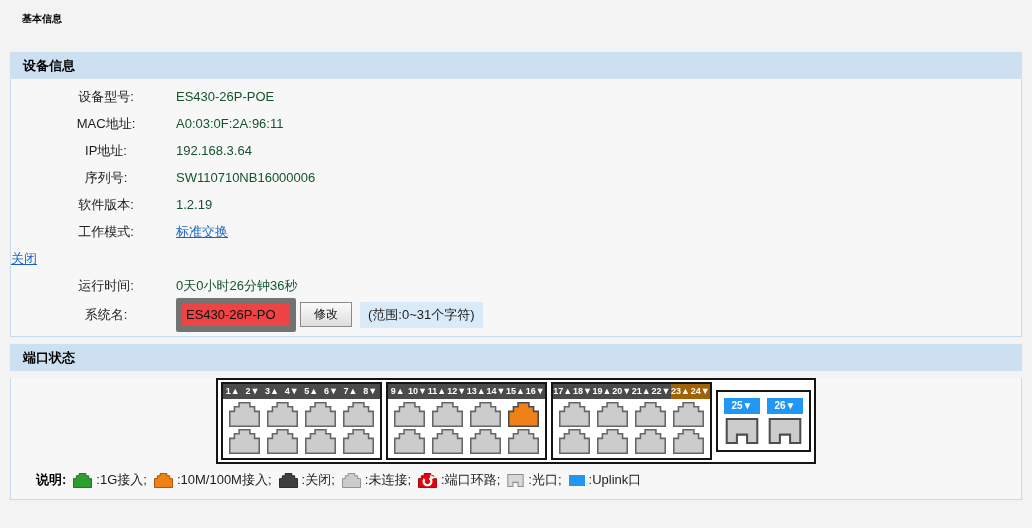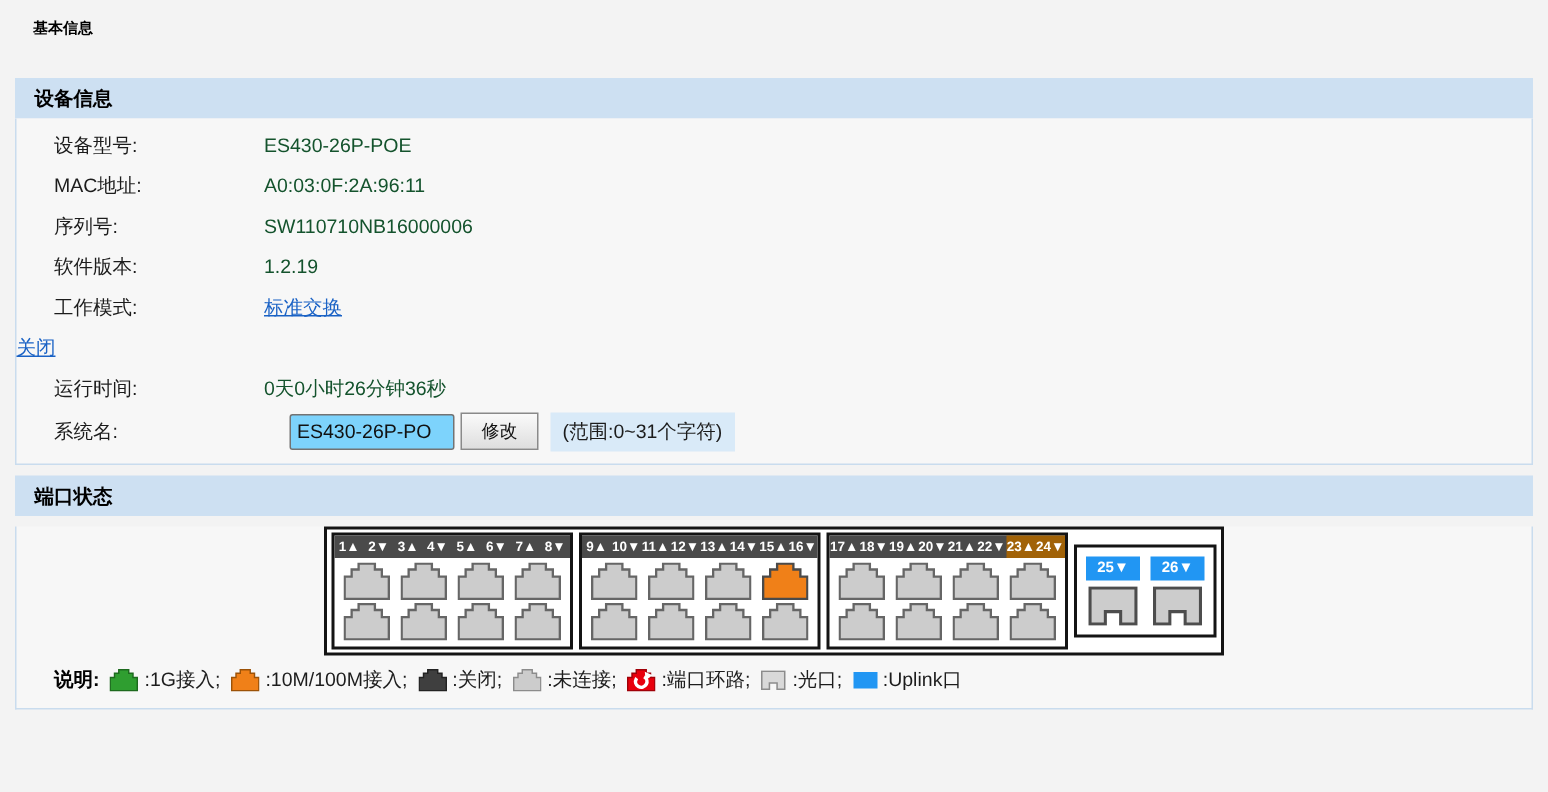--- a/index.html
+++ b/index.html
@@ -22,30 +22,29 @@
     font-weight:bold;font-size:13px;color:#000;
     padding-left:13px;
   }
   .section-body{
     background:#f7f7f7;
     border:1px solid #c9dcee;border-top:none;
   }
   
   .info-rows{padding-top:4px;}
   .info-row{display:flex;align-items:center;height:27px;}
-  .info-label{width:165px;padding-left:25px;box-sizing:border-box;}
+  .info-label{width:165px;padding-left:25px;box-sizing:border-box;text-align:center;}
   .info-value{color:#14532d;}
   .info-link{color:#1a62c5;text-decoration:underline;cursor:pointer;}
   .sysname-row{display:flex;align-items:center;height:31px;padding-bottom:6px;}
   .sysname-input{
     width:100px;height:20px;
-    border:1px solid #737373;border-radius:2px;
+    border:6px solid #737373;border-radius:2px;
     font-family:inherit;font-size:13px;padding:1px 4px;color:#111;
-    background:#7dd3fc;
-    margin-left:17px;
+    background:#ef4444;
   }
   .modify-btn{
     margin-left:4px;
     font-family:Liberation Sans, sans-serif;font-size:12px;color:#111;
     padding:3px 13px;
     background:linear-gradient(#fafafa,#dedede);
     border:1px solid #8a8a8a;border-radius:0;
     cursor:pointer;
   }
   .sysname-hint{
@@ -107,20 +106,24 @@
   <div class="section-header">设备信息</div>
   <div class="section-body">
     <div class="info-rows">
         <div class="info-row">
           <span class="info-label">设备型号:</span>
           <span class="info-value">ES430-26P-POE</span>
         </div>
         <div class="info-row">
           <span class="info-label">MAC地址:</span>
           <span class="info-value">A0:03:0F:2A:96:11</span>
+        </div>
+        <div class="info-row">
+          <span class="info-label">IP地址:</span>
+          <span class="info-value">192.168.3.64</span>
         </div>
         <div class="info-row">
           <span class="info-label">序列号:</span>
           <span class="info-value">SW110710NB16000006</span>
         </div>
         <div class="info-row">
           <span class="info-label">软件版本:</span>
           <span class="info-value">1.2.19</span>
         </div>
         <div class="info-row">

